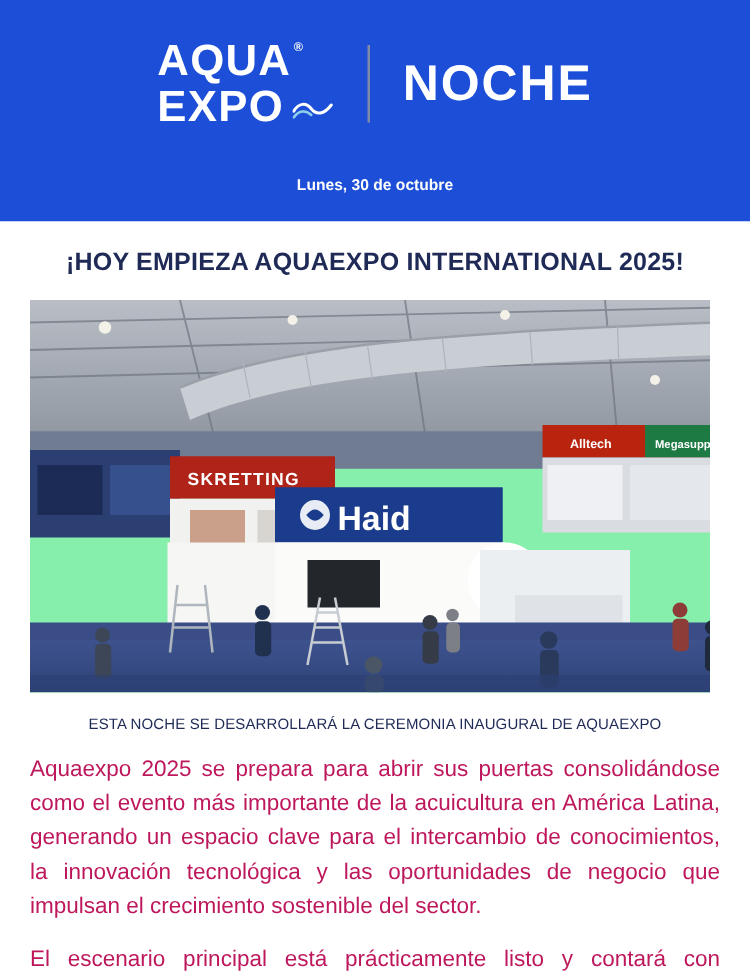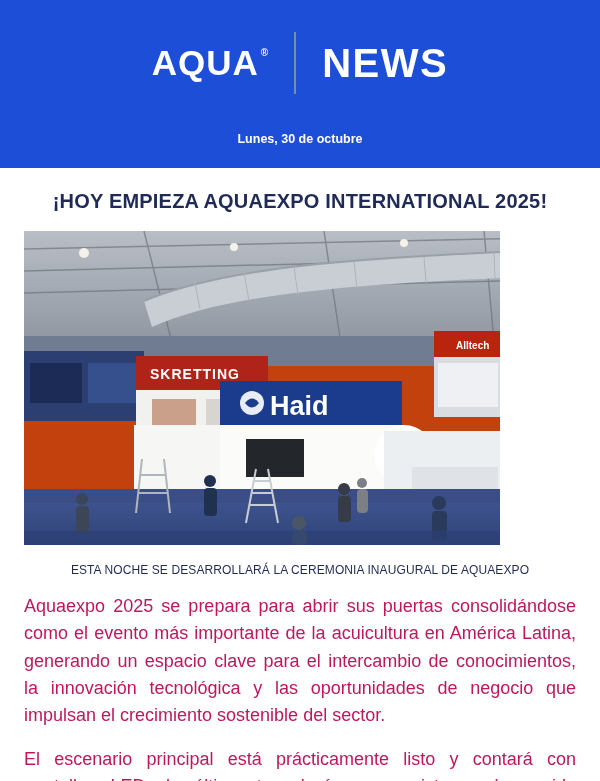--- a/index.html
+++ b/index.html
@@ -99,24 +99,24 @@
     font-size: 20px;
     font-weight: bold;
     color: #1f2a56;
     margin: 22px 0 18px 0;
     letter-spacing: 0.2px;
   }
 
   
   .photo {
     position: relative;
-    width: 476px;
+    width: 544px;
     height: 314px;
     overflow: hidden;
-    background: #c2410c;
+    background: #86efac;
   }
   .photo svg { display: block; }
 
   .subhead {
     text-align: center;
     font-size: 12px;
     font-weight: normal;
     color: #1f2a56;
     margin: 18px 0 16px 0;
     letter-spacing: 0.1px;
@@ -135,25 +135,34 @@
 <div class="page">
 
   <div class="header">
     <div class="header-inner">
 
       <div class="logo-block">
         <div class="logo-row">
           <span class="logo-aqua">AQUA</span>
           <span class="logo-reg">®</span>
         </div>
+        <div class="logo-expo-row">
+          <span class="logo-expo">EXPO</span>
+          <span class="wave-icon">
+            <svg width="34" height="18" viewBox="0 0 34 18">
+              <path d="M1 12 C5 5, 11 5, 15 10 C19 15, 25 15, 31 7" stroke="#ffffff" stroke-width="2.4" fill="none" stroke-linecap="round"></path>
+              <path d="M1 17 C5 11, 11 11, 15 15" stroke="#8fd0e8" stroke-width="2" fill="none" stroke-linecap="round"></path>
+            </svg>
+          </span>
+        </div>
       </div>
 
       <div class="divider-vert"></div>
 
-      <div class="news-word">NEWS</div>
+      <div class="news-word">NOCHE</div>
     </div>
 
     <div class="date-bar">Lunes, 30 de octubre</div>
   </div>
 
   <div class="content">
 
     <div class="headline">¡HOY EMPIEZA AQUAEXPO INTERNATIONAL 2025!</div>
 
     <div class="photo">

